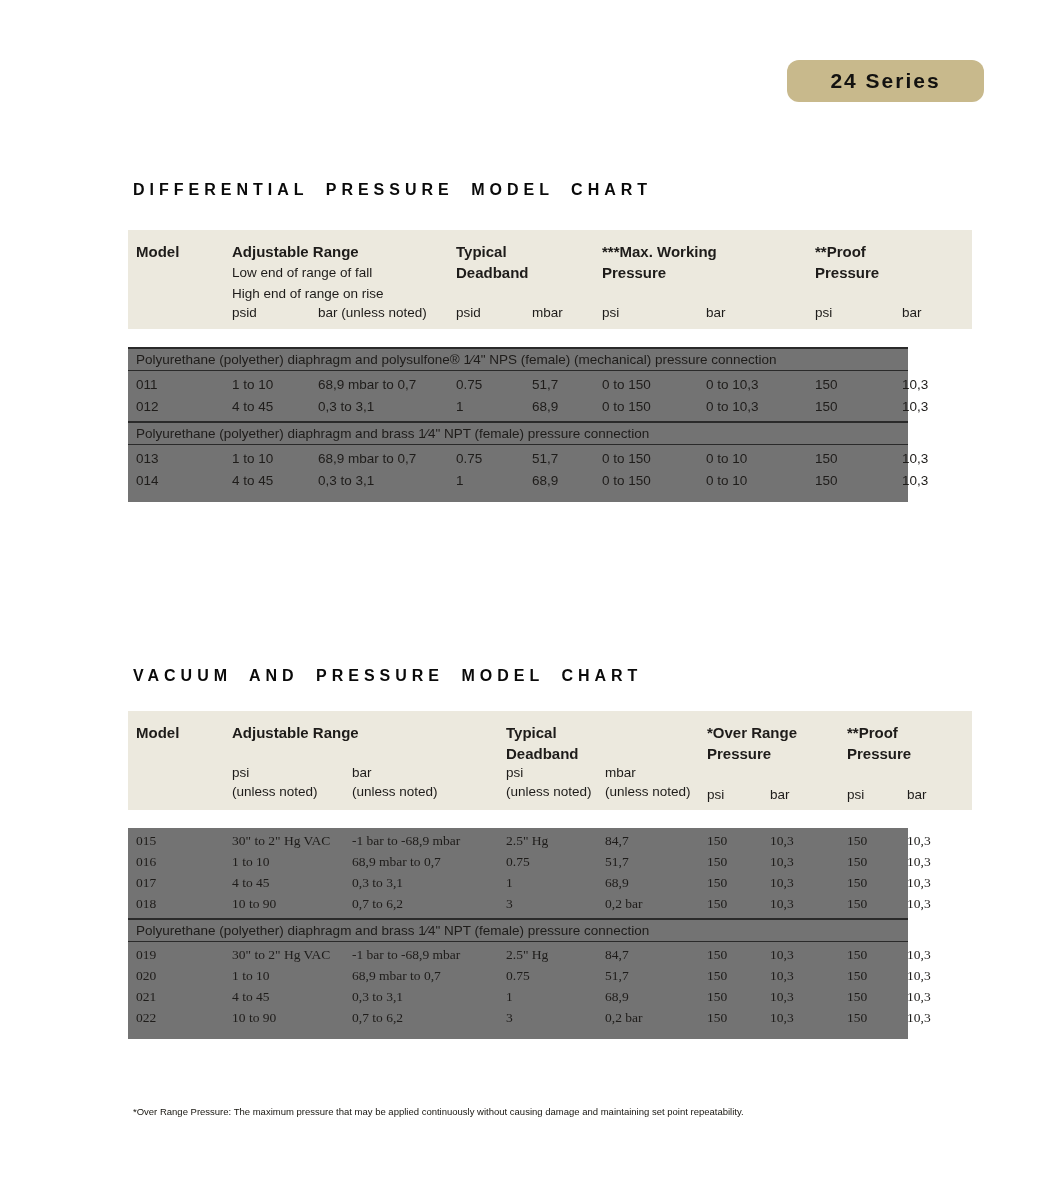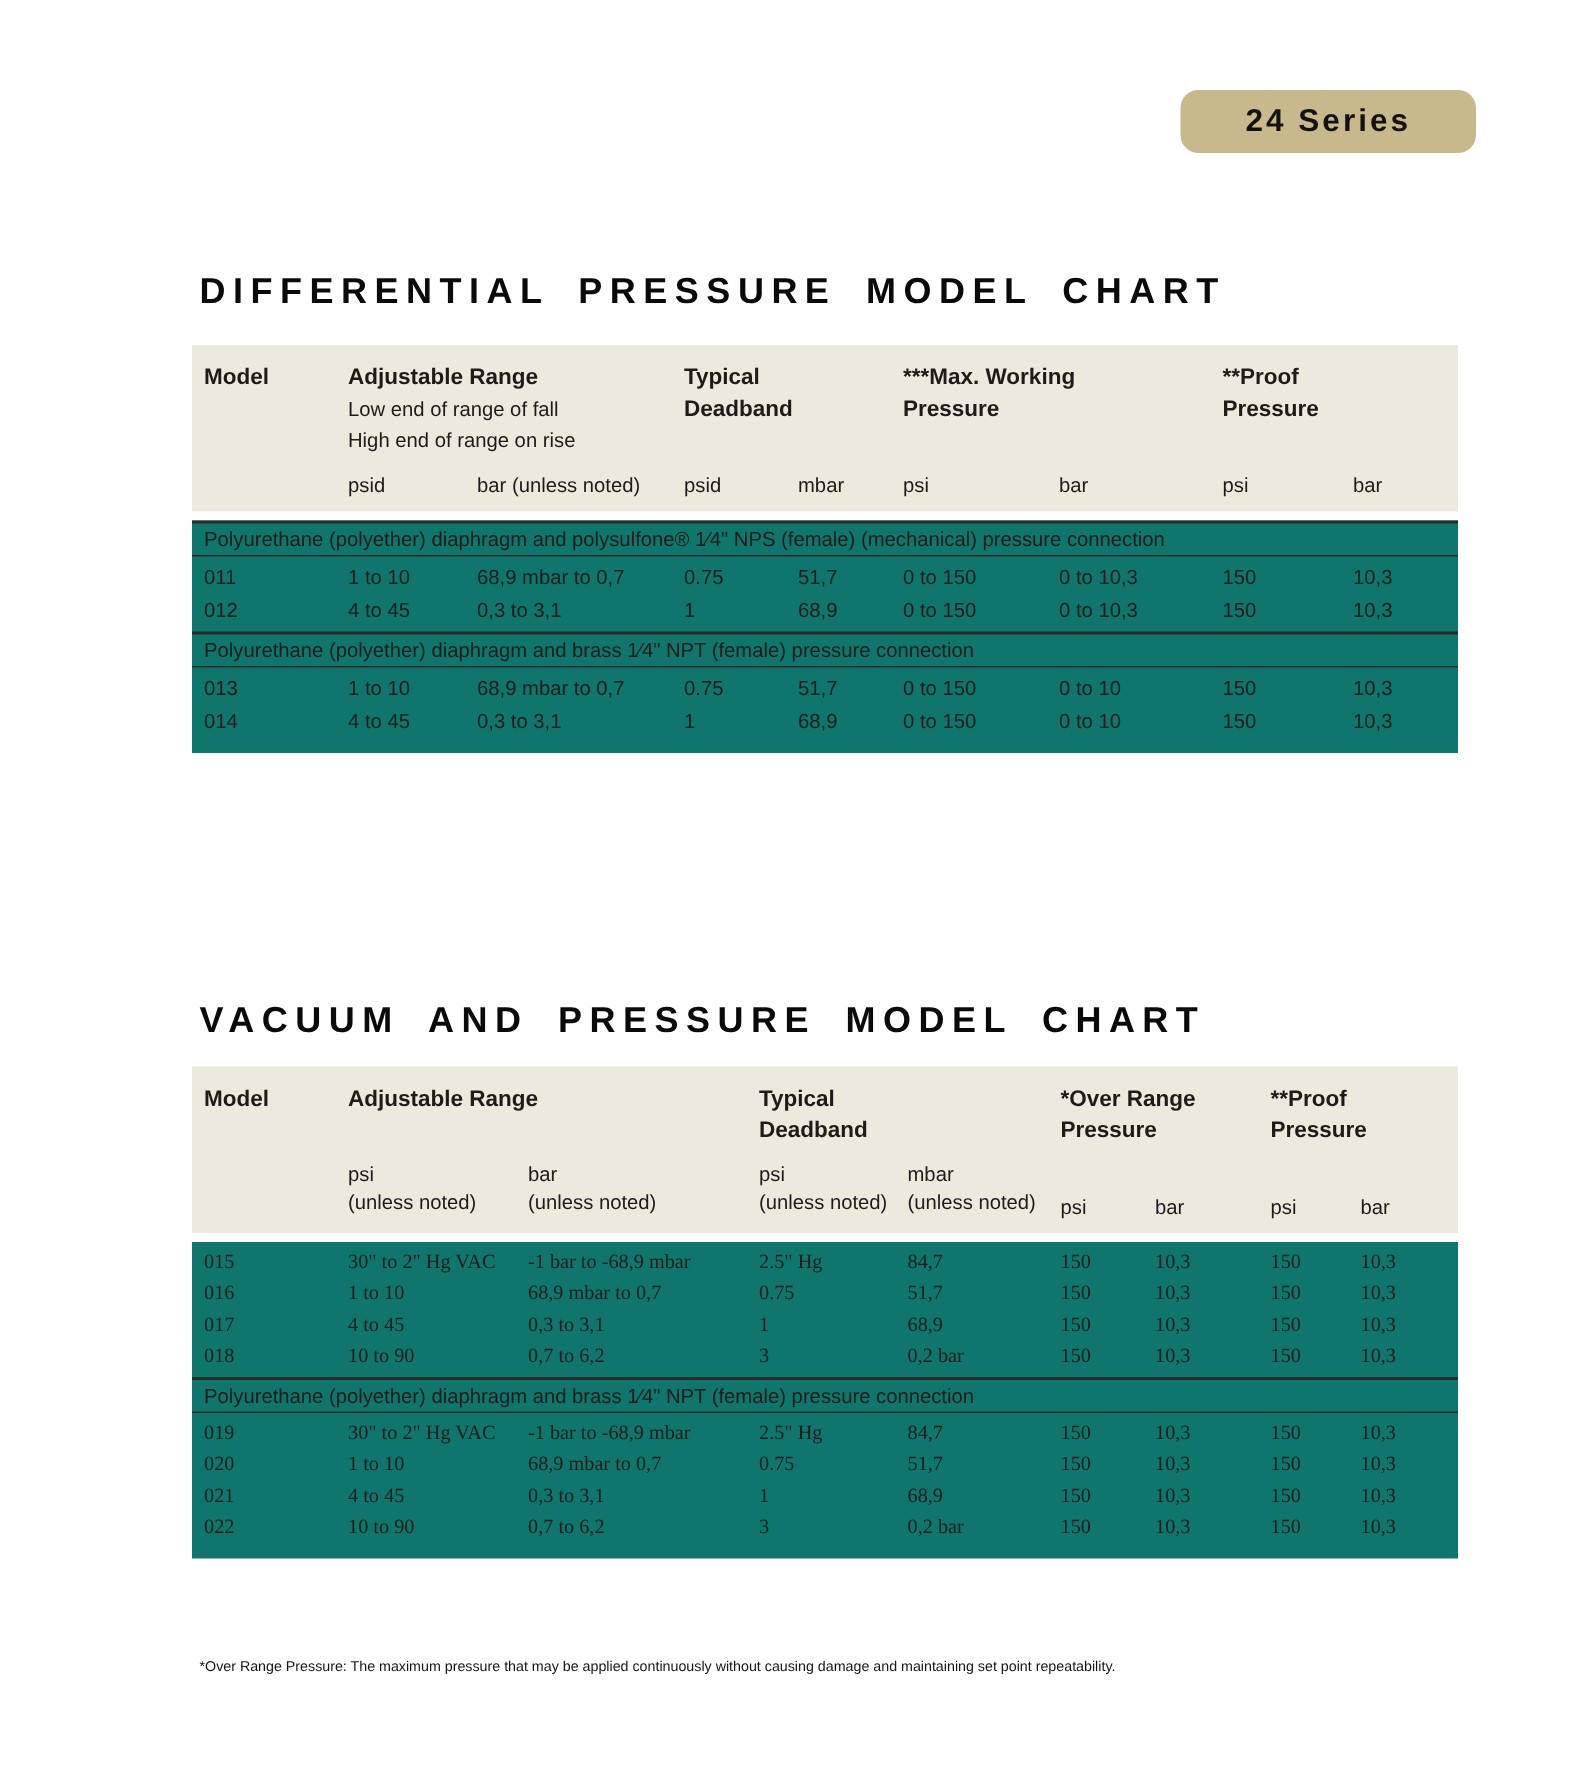--- a/index.html
+++ b/index.html
@@ -7,47 +7,47 @@
     width:1047px; height:1192px; position:relative; background:#ffffff;
     font-family:"Liberation Sans", sans-serif; color:#1e1c1a;
     -webkit-font-smoothing:antialiased;
   }
   .badge {
     position:absolute; left:787px; top:60px; width:197px; height:42px;
     background:#c8b98c; display:flex; align-items:center; justify-content:center;
     font-weight:bold; font-size:21px; letter-spacing:2px; color:#131210;border-radius:12px;
   }
   .chart-title {
-    position:absolute; margin:0; font-size:24px; font-weight:bold;
+    position:absolute; margin:0; font-size:16px; font-weight:bold;
     letter-spacing:5px; word-spacing:8px; color:#0a0a0a; white-space:nowrap;
   }
   #title1 { left:133px; top:181px; }
   #title2 { left:133px; top:667px; }
 
   .thead {
-    position:absolute; left:128px; width:844px; height:111px; box-sizing:border-box;
+    position:absolute; left:128px; width:844px; height:99px; box-sizing:border-box;
     background:#ece9de; display:grid; grid-template-rows:1fr auto;
     padding:11px 0 9px 0;
   }
   #head1 { top:230px; }
   #head2 { top:711px; }
   .t1 { grid-template-columns:104px 86px 138px 76px 70px 104px 109px 87px 68px; }
   .t2 { grid-template-columns:104px 120px 154px 99px 102px 63px 77px 60px 65px; }
 
   .model-head { grid-row:1; grid-column:1; padding-left:8px; font-weight:bold; font-size:15px; line-height:21px; }
   .group { grid-row:1; }
   .g-line { font-weight:bold; font-size:15px; line-height:21px; white-space:nowrap; }
   .g-sub  { font-size:13.5px; line-height:21px; white-space:nowrap; }
   .unit-cell { grid-row:2; align-self:end; }
   .unit-u    { font-size:13.5px; line-height:17px; white-space:nowrap; }
   .unit-note { font-size:13.5px; line-height:22px; white-space:nowrap; }
 
   .tbody {
-    position:absolute; left:128px; width:844px; box-sizing:border-box;
-    background:#0f766e; padding-bottom:7px;
+    position:absolute; left:128px; width:780px; box-sizing:border-box;
+    background:#737373; padding-bottom:7px;
   }
   #body1 { top:347px; }
   #body2 { top:828px; }
 
   .section-label {
     border-top:2px solid #2a2a2a; border-bottom:1px solid #2a2a2a;
     padding:3px 0 3px 8px; font-size:13.5px; line-height:15px; white-space:nowrap;
   }
   .rows { display:grid; padding:2px 0 4px 0; align-items:center; }
   .rows.t1 { grid-auto-rows:22px; }

